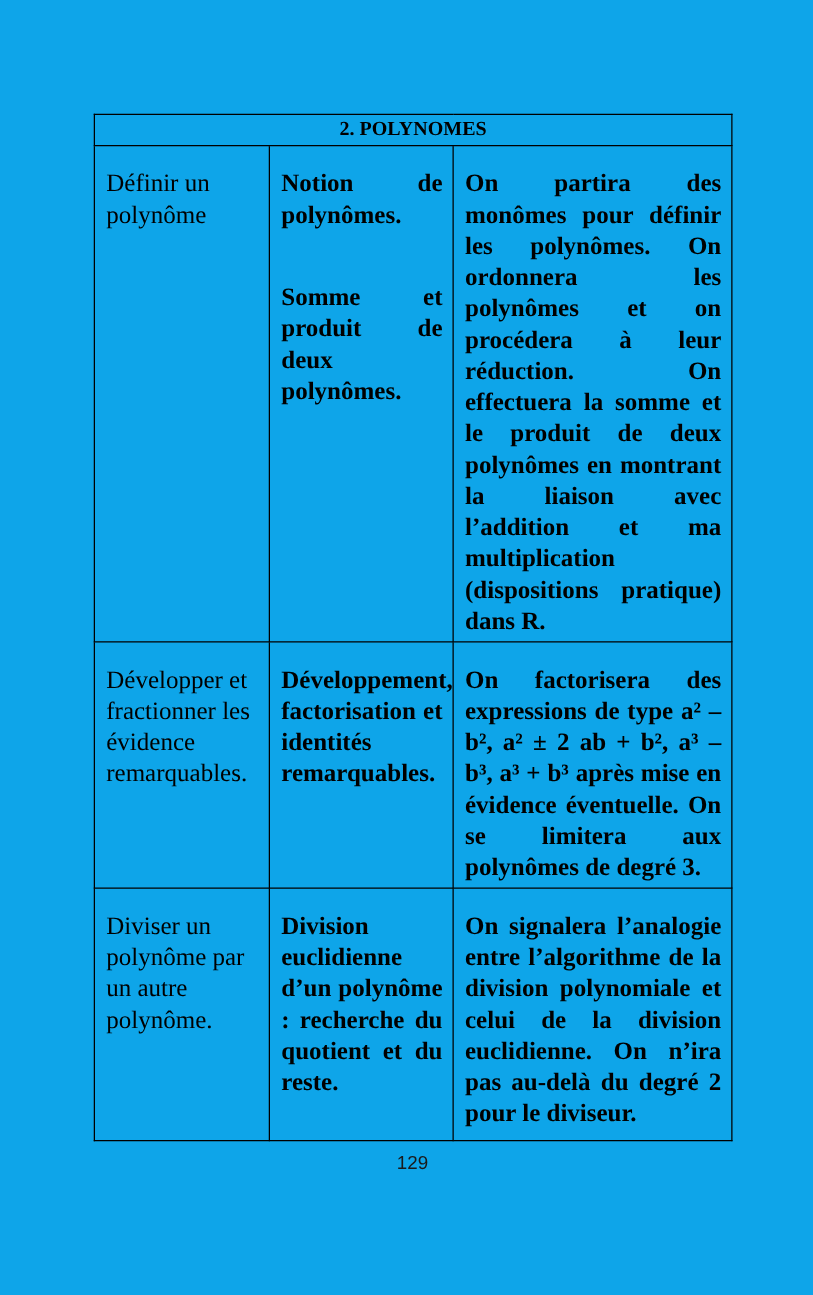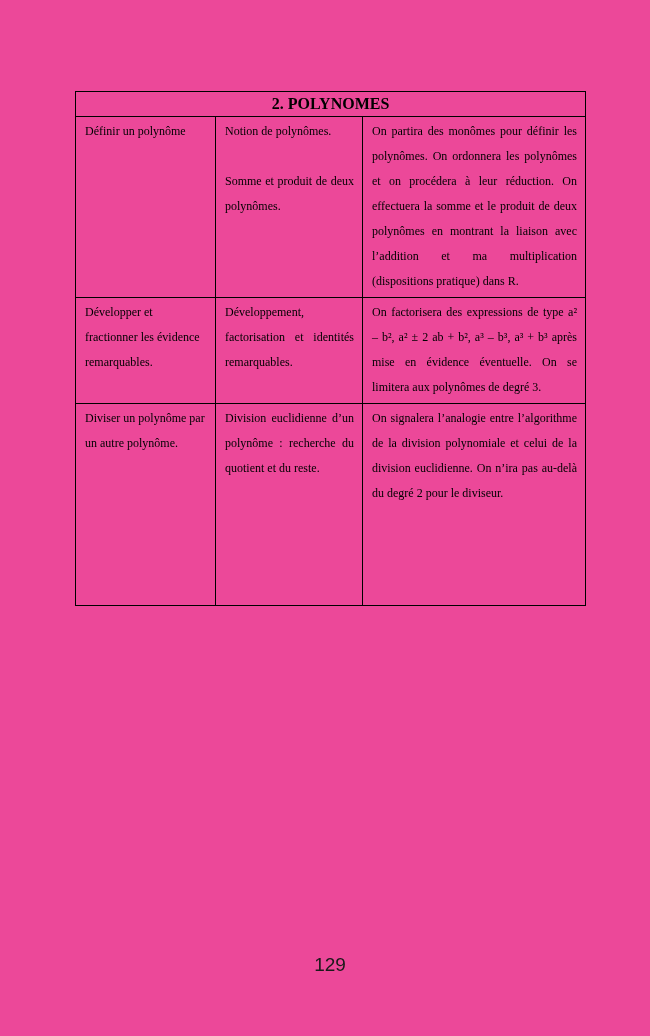--- a/index.html
+++ b/index.html
@@ -1,62 +1,62 @@
 <!DOCTYPE html>
 <html><head>
 <meta charset="utf-8">
 <style>
   html, body { margin: 0; padding: 0; background: #e8e8e8; }
   .page {
     position: relative;
     width: 650px;
     height: 1036px;
-    background: #ec4899;
+    background: #0ea5e9;
     font-family: "Liberation Serif", serif;
     color: #000000;
     overflow: hidden;
   }
   table.doc-table {
     position: absolute;
     left: 75px;
     top: 91px;
     width: 510px;
     border-collapse: collapse;
     table-layout: fixed;
   }
   .doc-table td {
     border: 1px solid #000000;
     vertical-align: top;
-    padding: 2px 8px 3px 9px;
-    font-size: 12px;
+    padding: 18px 8px 3px 9px;
+    font-size: 20px;
     line-height: 25px;
   }
   col.c1 { width: 140px; }
   col.c2 { width: 147px; }
   col.c3 { width: 223px; }
   td.section-header {
     text-align: center;
     font-weight: bold;
     padding: 1px 0 1px 0;
     line-height: 22px;
     font-size: 16px;
   }
   .doc-table p { margin: 0; }
-  .doc-table p.para-2 { margin-top: 25px; }
+  .doc-table p.para-2 { margin-top: 41px; }
   td.col-competence { text-align: left; }
-  td.col-contenus, td.col-commentaires { text-align: justify; }
+  td.col-contenus, td.col-commentaires { text-align: justify; font-weight: bold; }
   tr.row-division { height: 202px; }
   .page-number {
     position: absolute;
     left: 75px;
-    top: 955px;
+    top: 921px;
     width: 510px;
     text-align: center;
     font-family: "Liberation Sans", sans-serif;
-    font-size: 19px;
+    font-size: 15px;
     line-height: 20px;
     color: #1a1a1a;
   }
 </style>
 </head>
 <body>
 
 <div class="page">
 
   <table class="doc-table">

